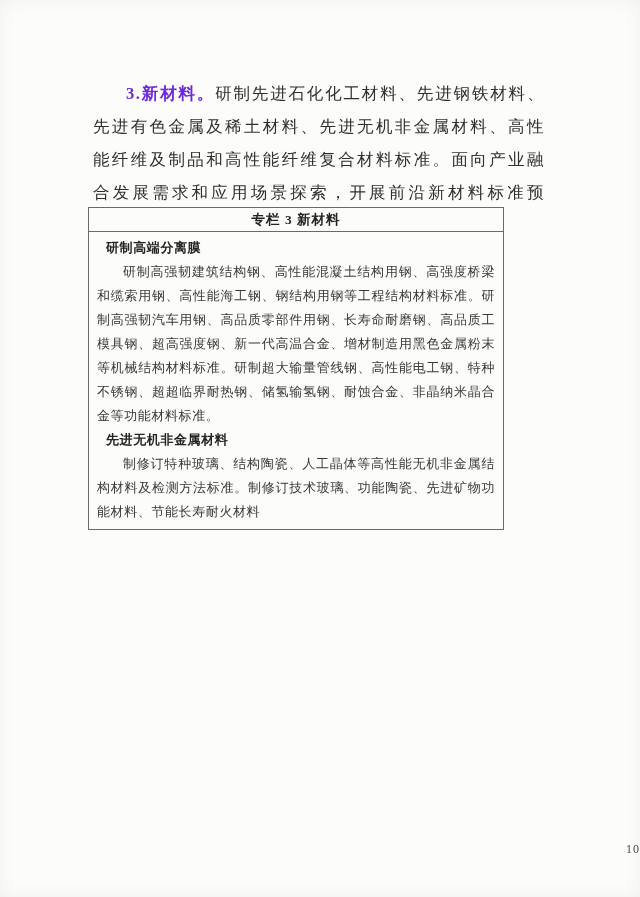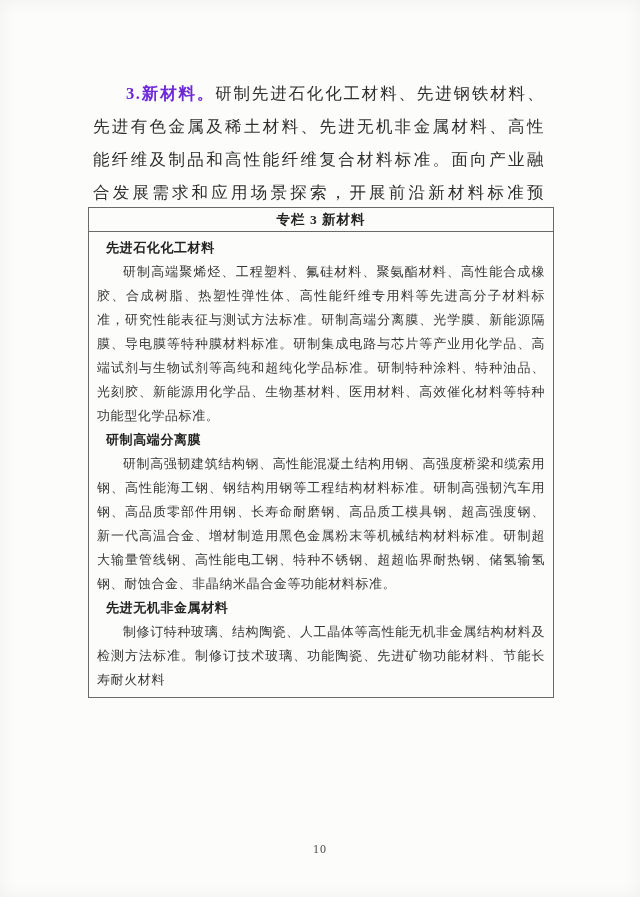--- a/index.html
+++ b/index.html
@@ -33,21 +33,21 @@
   }
   .intro .lead {
     font-weight: bold;
     color: #6d28d9;
   }
   
   .box {
     position: absolute;
     top: 207px;
     left: 88px;
-    width: 466px;
+    width: 416px;
     border: 1px solid #6a6a6a;
     box-sizing: border-box;
     background: #fcfcfa;
   }
   .box-header {
     height: 23px;
     line-height: 23px;
     text-align: center;
     font-weight: bold;
     font-size: 13.5px;
@@ -70,41 +70,37 @@
   .sec-body {
     text-align: justify;
     text-indent: 2em;
   }
   
   .page-number {
     position: absolute;
     top: 842px;
     left: 0;
     width: 100%;
-    text-align: center;
+    text-align: right;
     font-size: 12px;
     letter-spacing: 1px;
     color: #4a4a4a;
   }
 </style>
 </head>
 <body>
 
 <div class="page">
 
   <p class="intro"><span class="lead">3.新材料。</span><span>研制先进石化化工材料、先进钢铁材料、先进有色金属及稀土材料、先进无机非金属材料、高性能纤维及制品和高性能纤维复合材料标准。面向产业融合发展需求和应用场景探索，开展前沿新材料标准预研。</span></p>
 
   <div class="box">
     <div class="box-header">专栏 3  新材料</div>
     <div class="box-body">
 
-      <div class="section">
-        <div class="sec-heading">先进石化化工材料</div>
-        <div class="sec-body">研制高端聚烯烃、工程塑料、氟硅材料、聚氨酯材料、高性能合成橡胶、合成树脂、热塑性弹性体、高性能纤维专用料等先进高分子材料标准，研究性能表征与测试方法标准。研制高端分离膜、光学膜、新能源隔膜、导电膜等特种膜材料标准。研制集成电路与芯片等产业用化学品、高端试剂与生物试剂等高纯和超纯化学品标准。研制特种涂料、特种油品、光刻胶、新能源用化学品、生物基材料、医用材料、高效催化材料等特种功能型化学品标准。</div>
-      </div>
 
       <div class="section">
         <div class="sec-heading">研制高端分离膜</div>
         <div class="sec-body">研制高强韧建筑结构钢、高性能混凝土结构用钢、高强度桥梁和缆索用钢、高性能海工钢、钢结构用钢等工程结构材料标准。研制高强韧汽车用钢、高品质零部件用钢、长寿命耐磨钢、高品质工模具钢、超高强度钢、新一代高温合金、增材制造用黑色金属粉末等机械结构材料标准。研制超大输量管线钢、高性能电工钢、特种不锈钢、超超临界耐热钢、储氢输氢钢、耐蚀合金、非晶纳米晶合金等功能材料标准。</div>
       </div>
 
       <div class="section">
       </div>
 
       <div class="section">

